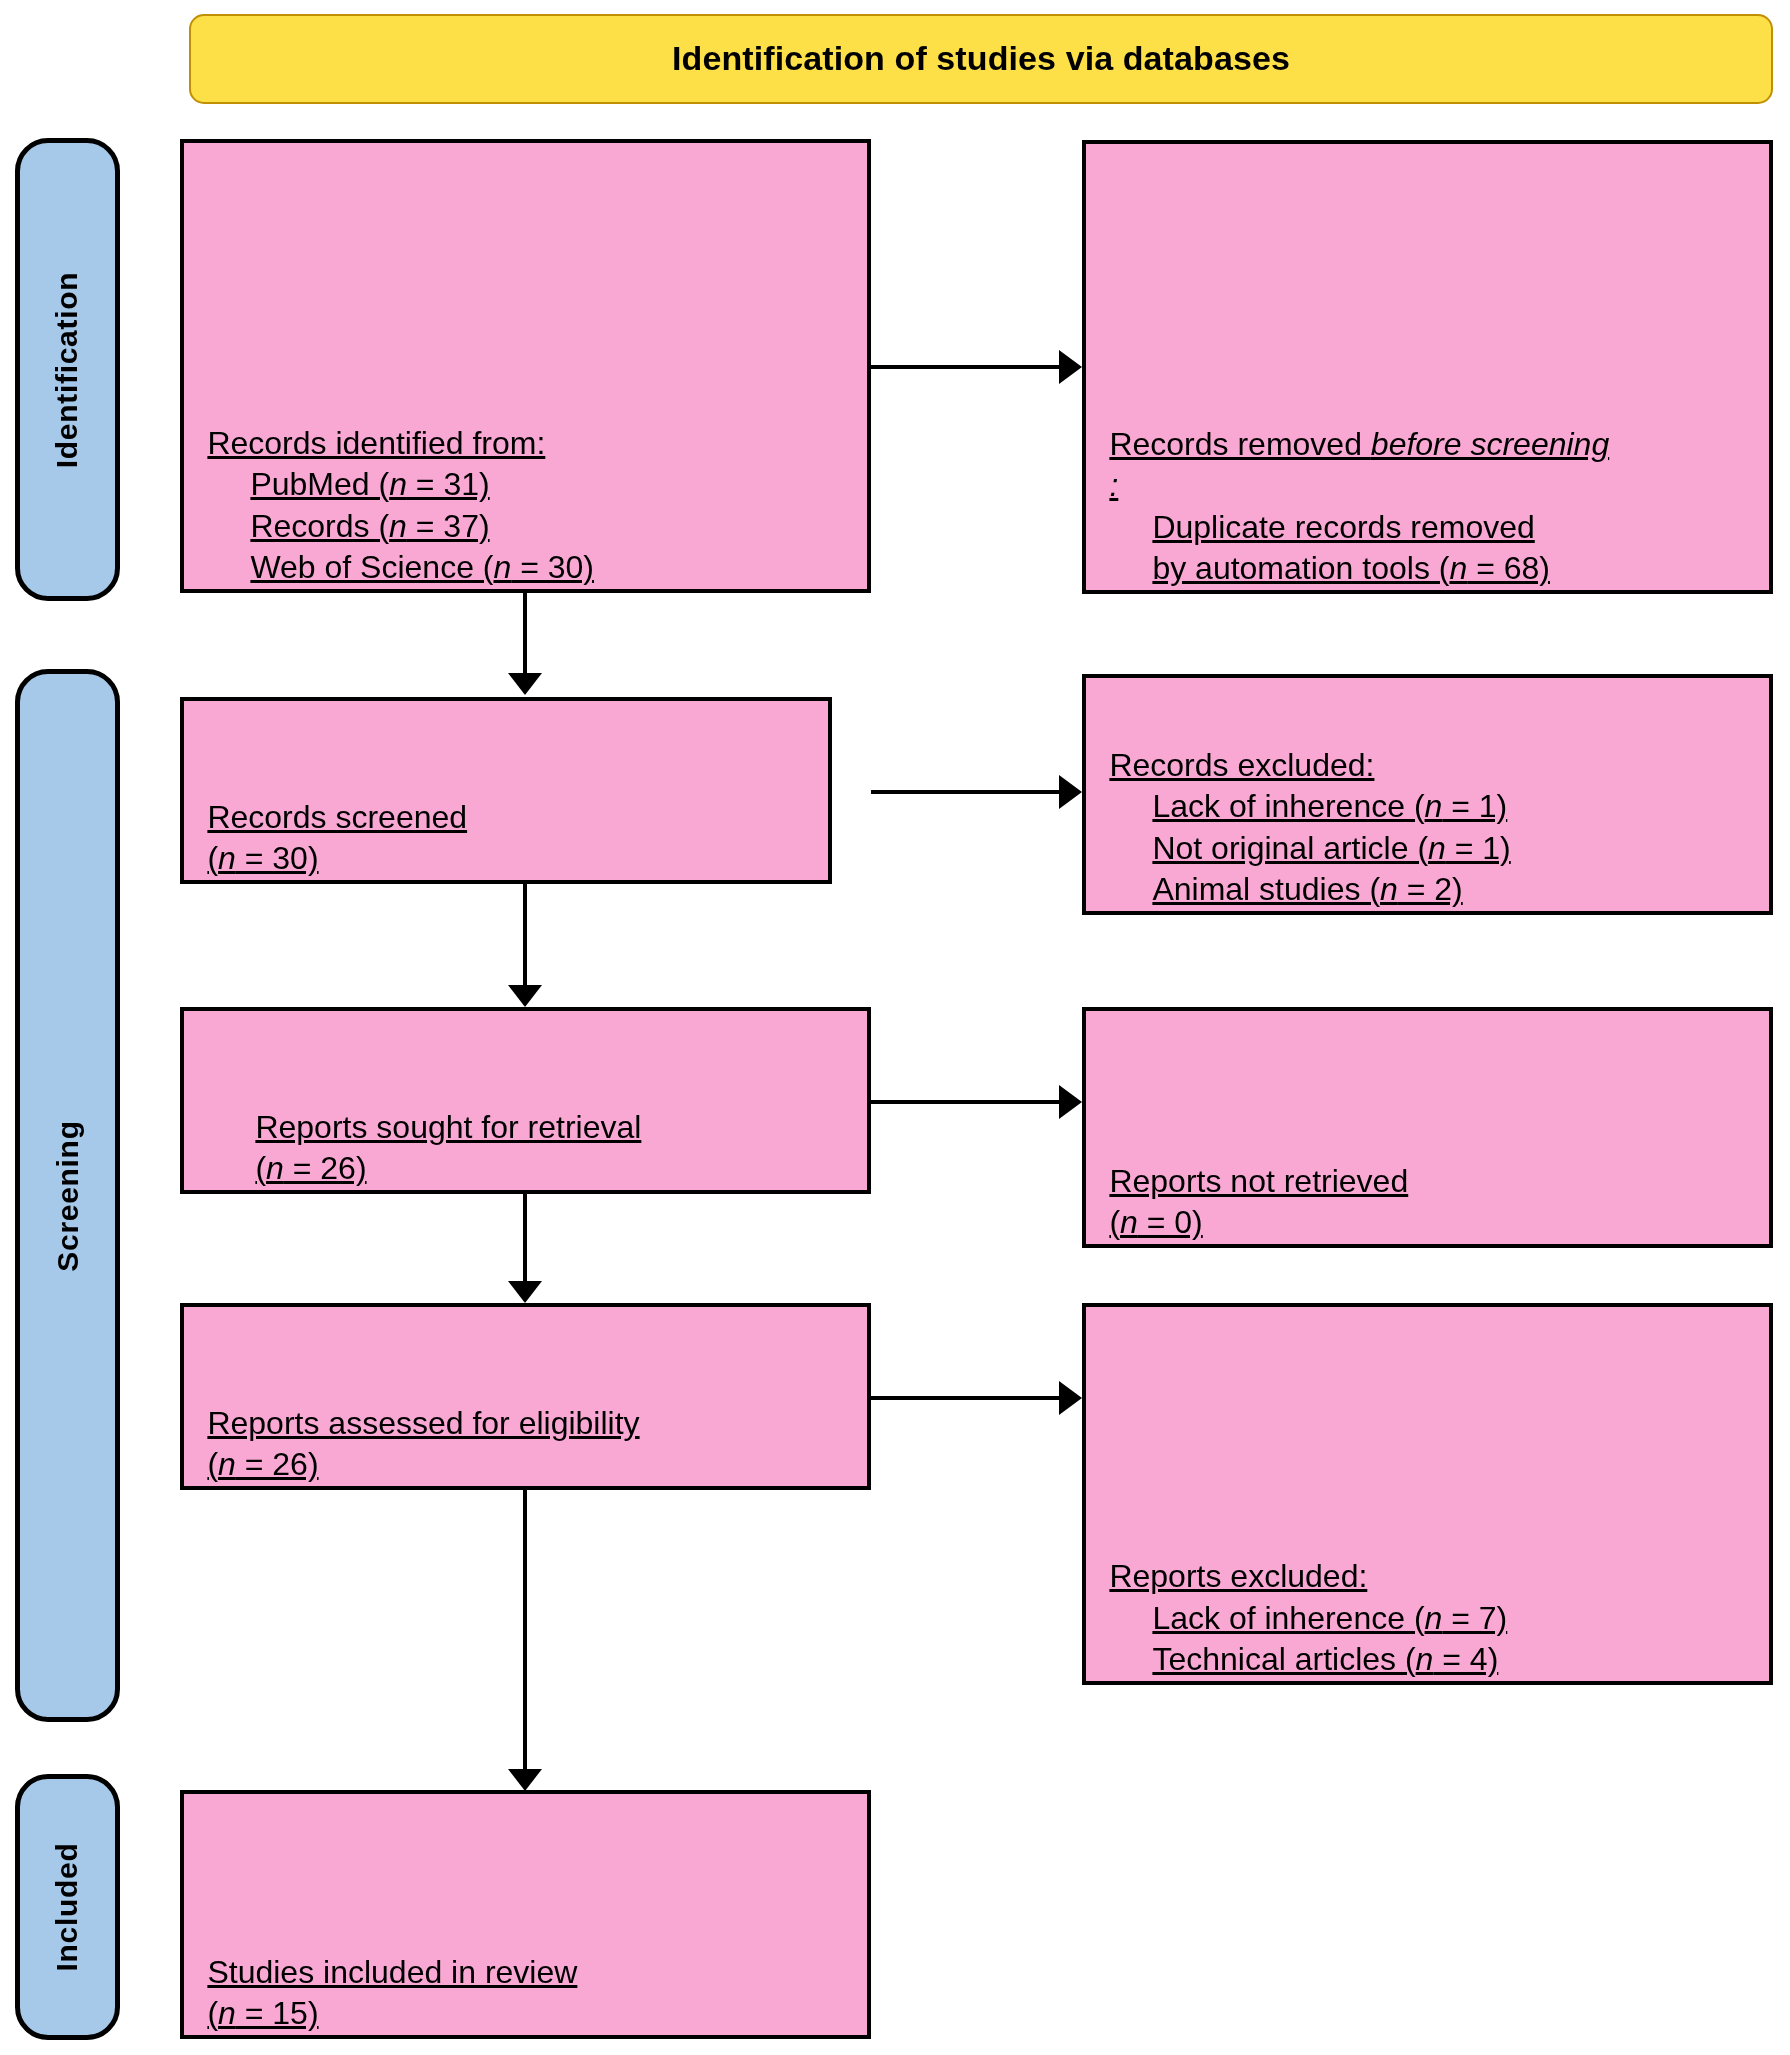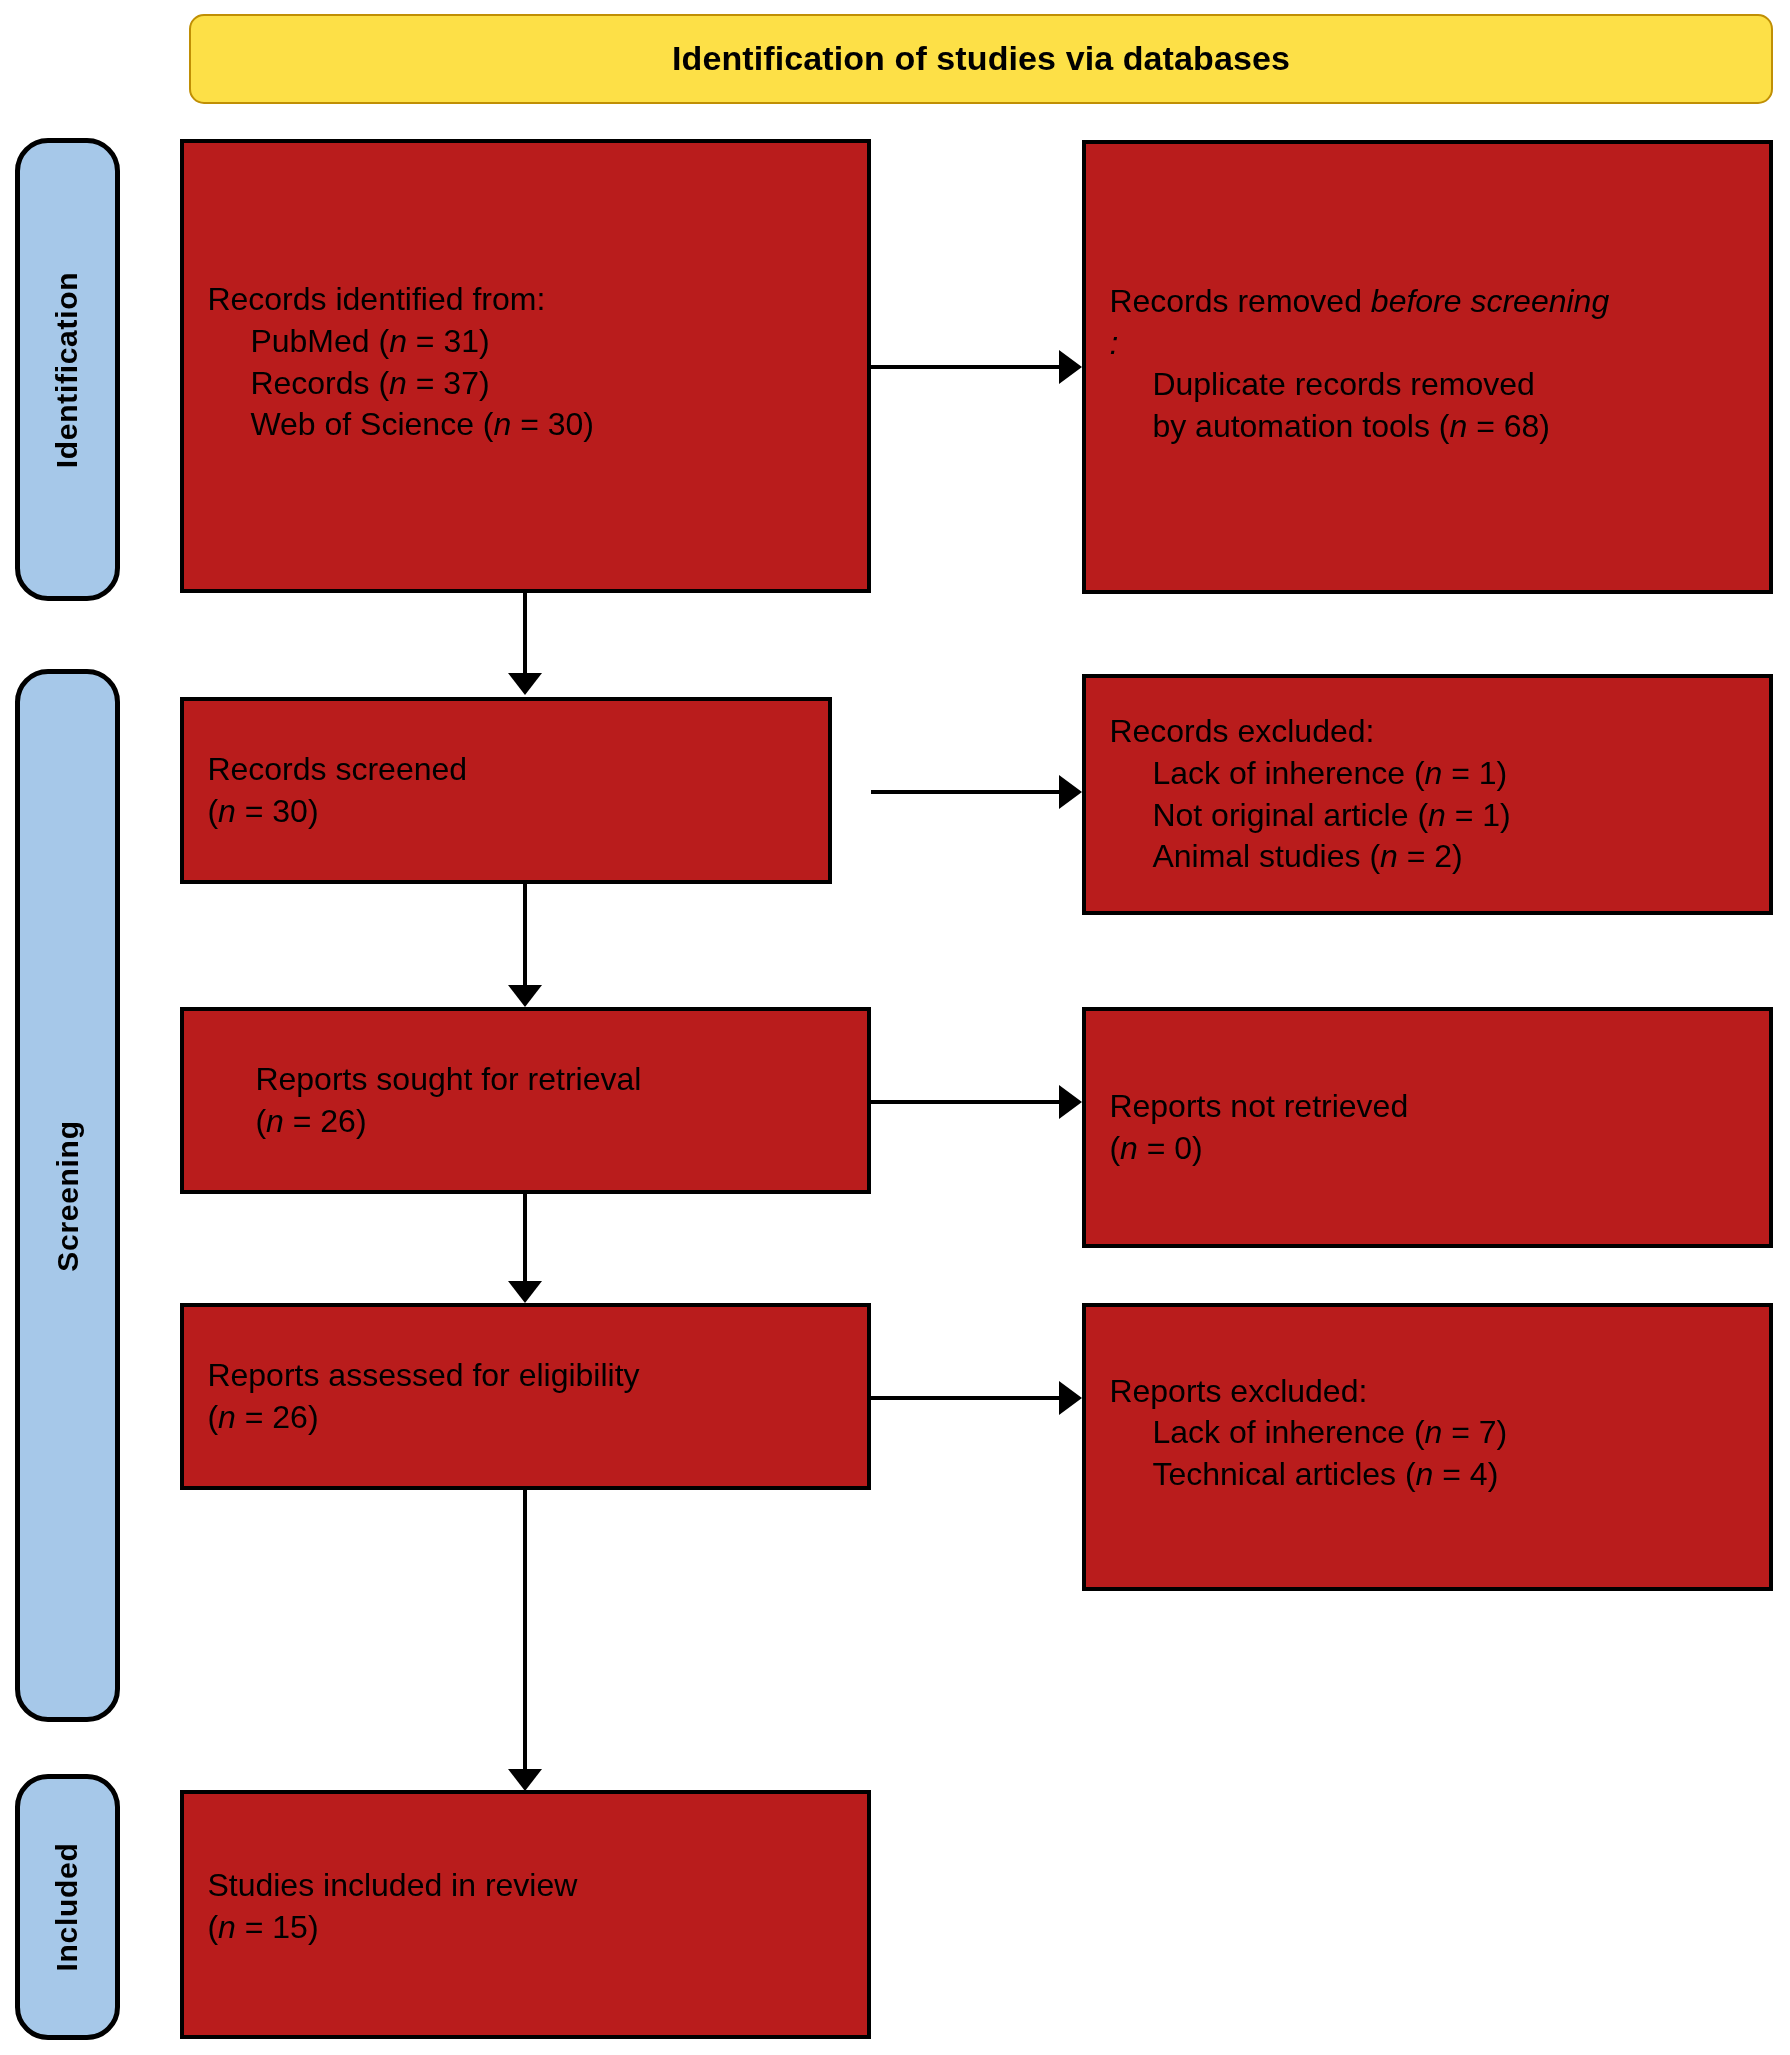--- a/index.html
+++ b/index.html
@@ -53,25 +53,26 @@
     color: #000000;
     letter-spacing: 0.7px;
   }
   #sb-identification { top: 138px;  height: 463px; }
   #sb-screening     { top: 669px;  height: 1053px; }
   #sb-included      { top: 1774px; height: 266px; }
 
   
   .box {
     position: absolute;
-    background: #b91c1c;
+    background: #f9a8d4;
     border: 4.8px solid #000000;
     display: flex;
     flex-direction: column;
-    justify-content: center;
+    justify-content: flex-end;
+    text-decoration: underline;
   }
   .box-inner {
     padding: 0 23.4px;
   }
   .line {
     font-size: 32px;
     line-height: 1.30;
     color: #000000;
     white-space: nowrap;
   }
@@ -82,21 +83,21 @@
   #box-identified   { left: 180px; top: 139px;  width: 691px; height: 454px; }
   #box-screened     { left: 180px; top: 697px; width: 652px; height: 187px; }
   #box-sought       { left: 180px; top: 1007px; width: 691px; height: 187px; padding-left: 48px; }
   #box-assessed     { left: 180px; top: 1303px; width: 691px; height: 187px; }
   #box-included     { left: 180px; top: 1790px; width: 691px; height: 249px; }
 
   
   #box-removed      { left: 1082px; top: 140px;  width: 691px; height: 454px; }
   #box-rec-excluded { left: 1082px; top: 674px; width: 691px; height: 241px; }
   #box-not-retr     { left: 1082px; top: 1007px; width: 691px; height: 241px; }
-  #box-rep-excluded { left: 1082px; top: 1303px; width: 691px; height: 288px; }
+  #box-rep-excluded { left: 1082px; top: 1303px; width: 691px; height: 382px; }
 
   
   #box-identified .box-inner { margin-top: -6.9px; }
   #box-removed .box-inner    { margin-top: -5.5px; }
   #box-rep-excluded .box-inner { margin-top: -27.5px; }
   #box-included .box-inner   { margin-top: -15px; }
 
   
   .conn-v {
     position: absolute;

